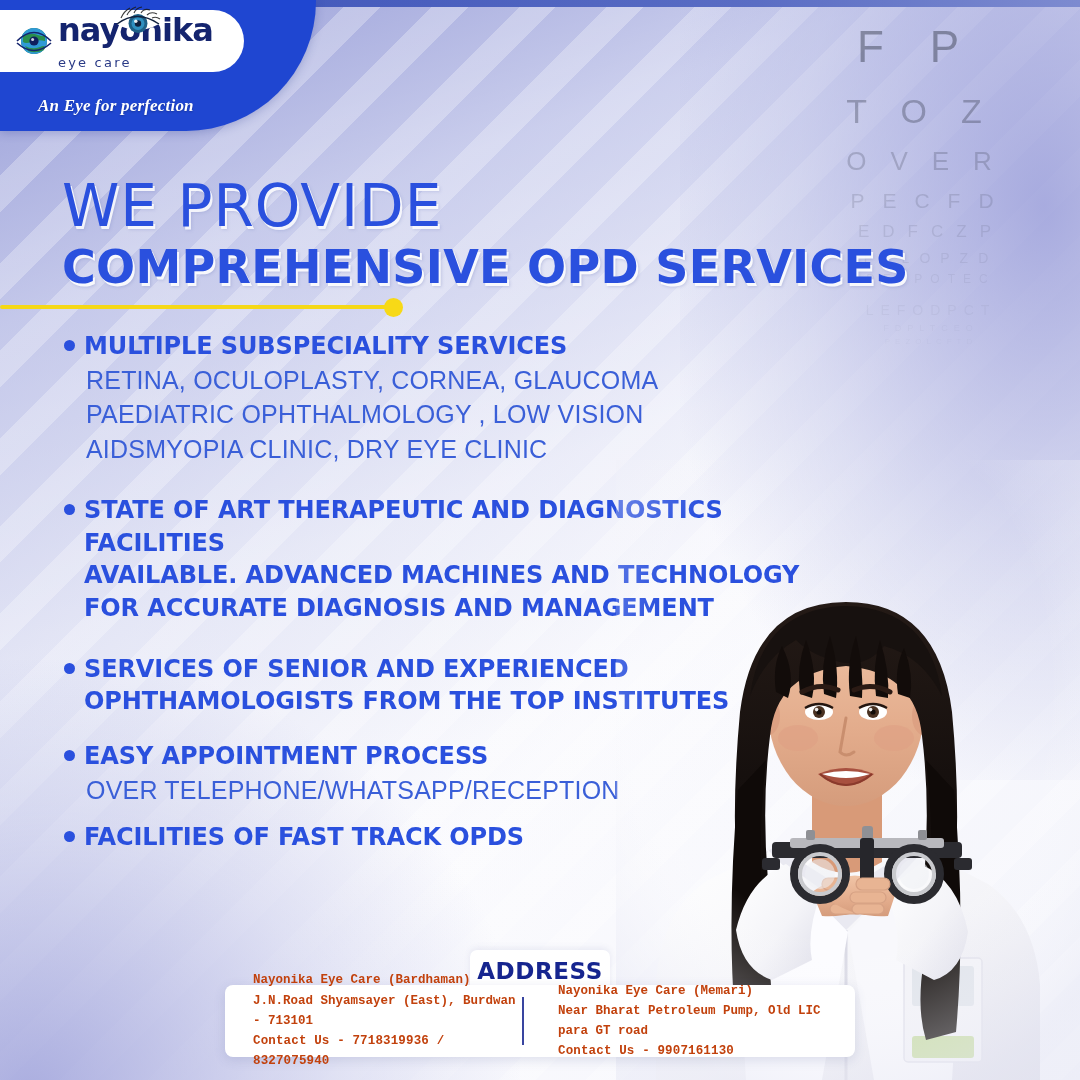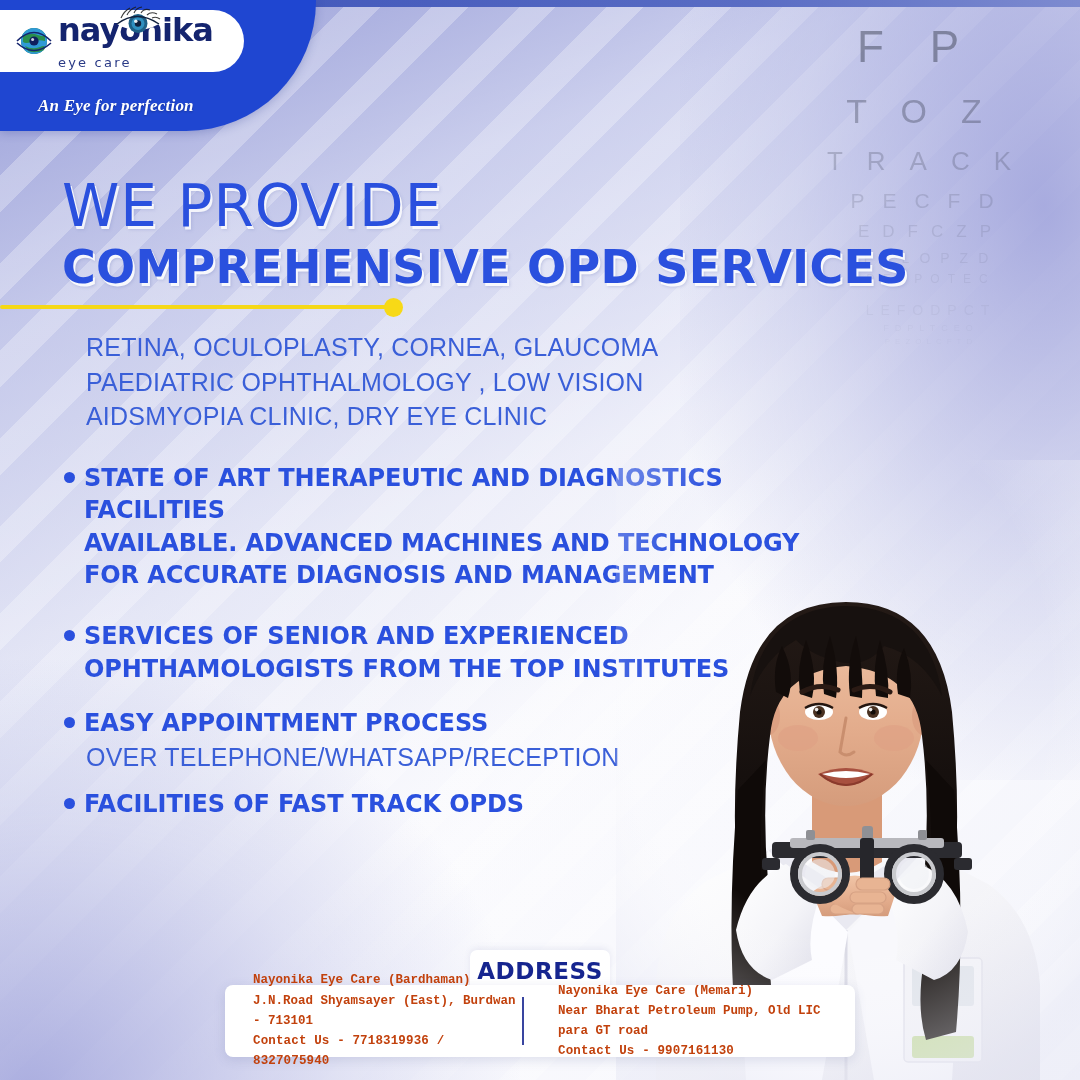--- a/index.html
+++ b/index.html
@@ -162,21 +162,21 @@
 <div class="poster">
 
   <div class="stripes"></div>
   <div class="bloom-right"></div>
   <div class="bloom-left"></div>
   <div class="topband"></div>
 
   <div class="eyechart" id="eyechart">
       <div class="ec-row" style="font-size: 44px; letter-spacing: 46px; opacity: 0.48; margin-bottom: 20px;">FP</div>
       <div class="ec-row" style="font-size: 34px; letter-spacing: 34px; opacity: 0.36; margin-bottom: 15px;">TOZ</div>
-      <div class="ec-row" style="font-size: 26px; letter-spacing: 24px; opacity: 0.24; margin-bottom: 12px;">TRACK</div>
+      <div class="ec-row" style="font-size: 26px; letter-spacing: 24px; opacity: 0.24; margin-bottom: 12px;">OVER</div>
       <div class="ec-row" style="font-size: 21px; letter-spacing: 18px; opacity: 0.17; margin-bottom: 9px;">PECFD</div>
       <div class="ec-row" style="font-size: 17px; letter-spacing: 13px; opacity: 0.12; margin-bottom: 8px;">EDFCZP</div>
       <div class="ec-row" style="font-size: 14px; letter-spacing: 10px; opacity: 0.09; margin-bottom: 6px;">FELOPZD</div>
       <div class="ec-row" style="font-size: 12px; letter-spacing: 8px; opacity: 0.07; margin-bottom: 5px;">DEFPOTEC</div>
       <div class="ec-row" style="font-size: 14px; letter-spacing: 7px; opacity: 0.05; margin-bottom: 5px; margin-top: 16px;">LEFODPCT</div>
       <div class="ec-row" style="font-size: 9px; letter-spacing: 6px; opacity: 0.04; margin-bottom: 4px;">FDPLTCEO</div>
       <div class="ec-row" style="font-size: 8px; letter-spacing: 5px; opacity: 0.03; margin-bottom: 4px;">PEZOLCFTD</div>
     </div>
 
   <div class="banner">
@@ -217,20 +217,24 @@
     <div class="tagline">An Eye for perfection</div>
   </div>
 
   <div class="h1">WE PROVIDE</div>
   <div class="h2">COMPREHENSIVE OPD  SERVICES</div>
   <div class="rule"></div>
   <div class="rule-dot"></div>
 
   <div class="list" id="services-list">
       <div class="blk">
+        <div class="bullet-line">
+          <span class="dot"></span>
+          <div class="head">MULTIPLE SUBSPECIALITY SERVICES</div>
+        </div>
         <div class="sub">RETINA, OCULOPLASTY, CORNEA, GLAUCOMA</div>
         <div class="sub">PAEDIATRIC OPHTHALMOLOGY , LOW VISION</div>
         <div class="sub">AIDSMYOPIA CLINIC, DRY EYE CLINIC</div>
       </div>
       <div class="gap-lg"></div>
       <div class="blk">
         <div class="bullet-line">
           <span class="dot"></span>
           <div class="head">STATE OF ART THERAPEUTIC AND DIAGNOSTICS FACILITIES</div>
         </div>

